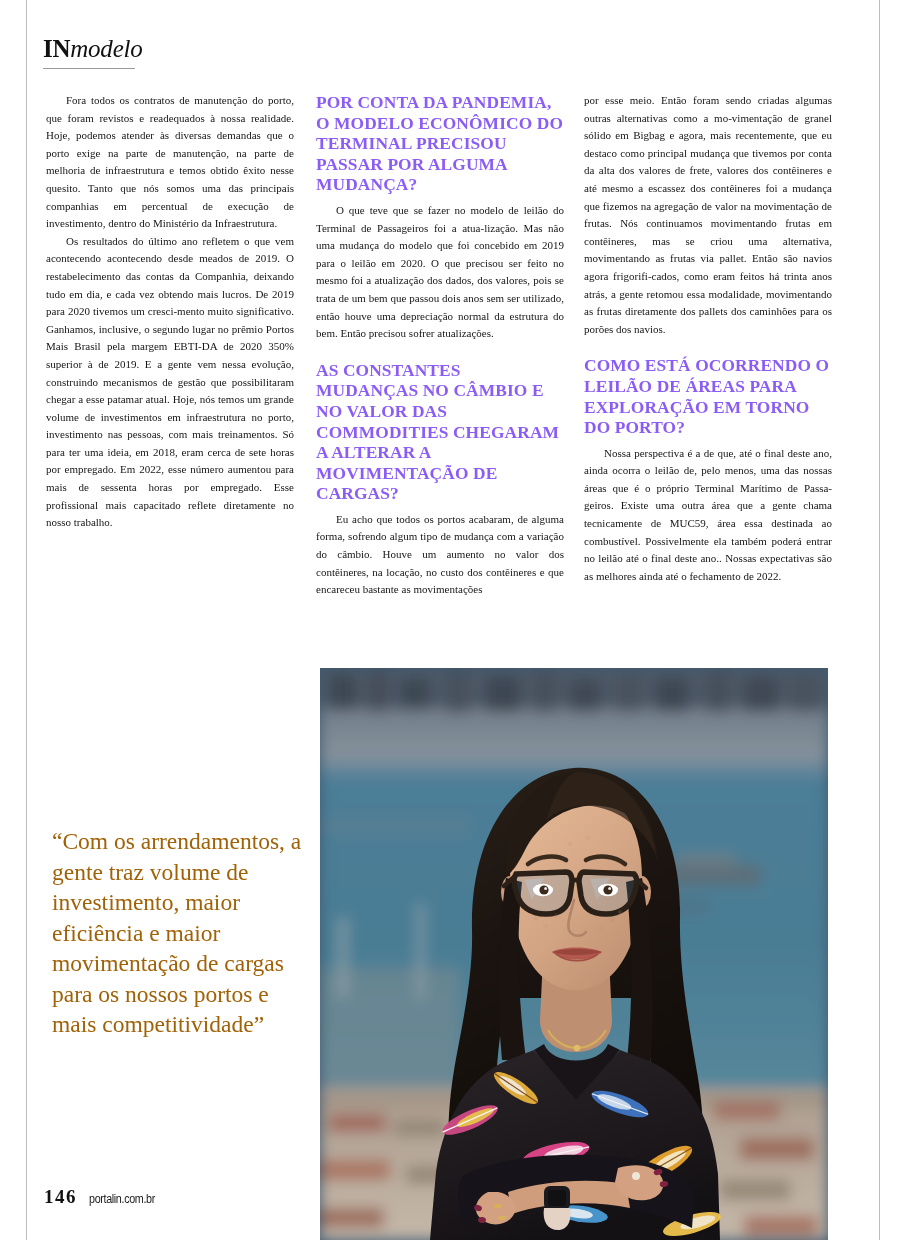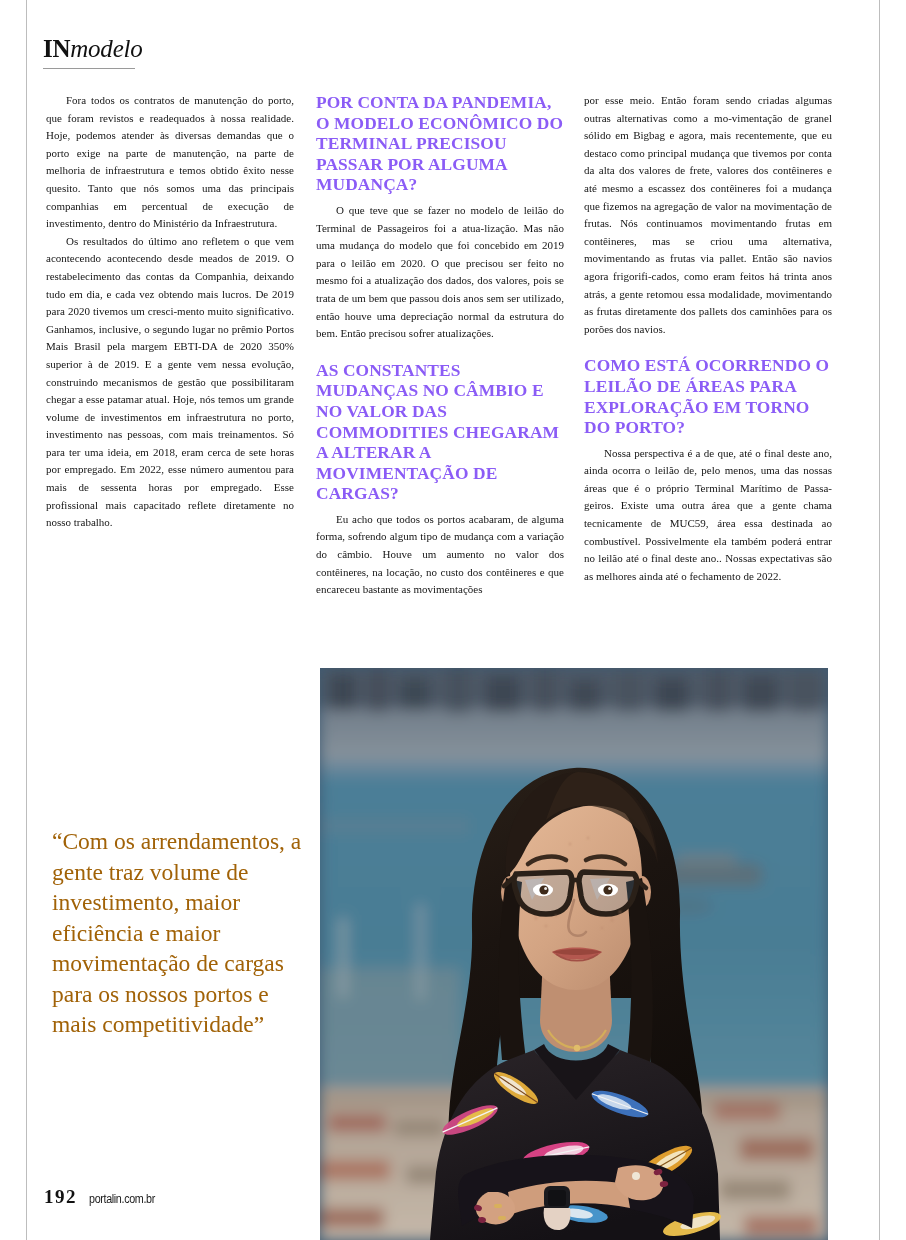--- a/index.html
+++ b/index.html
@@ -431,17 +431,17 @@
         <circle cx="316" cy="508" r="4" fill="#efe6d6"></circle>
 
         <rect x="224" y="518" width="26" height="24" rx="6" fill="#1b1b1f"></rect>
         <rect x="228" y="522" width="18" height="16" rx="3" fill="#111114"></rect>
         <path d="M224 540 C222 554 228 562 238 562 C248 562 252 552 250 540 Z" fill="#e4d2c4"></path>
       </g>
     </svg>
   </div>
 
   <div class="footer">
-    <span class="folio">192</span>
+    <span class="folio">146</span>
     <span class="site">portalin.com.br</span>
   </div>
 
 </div>
 
 </body></html>

